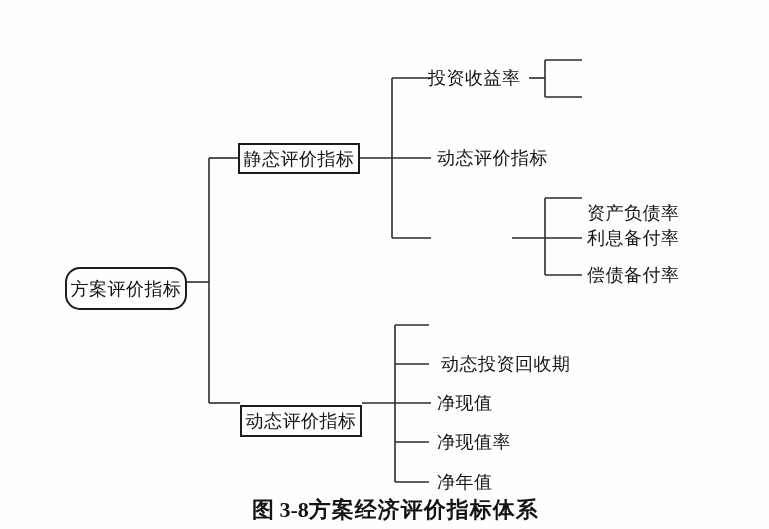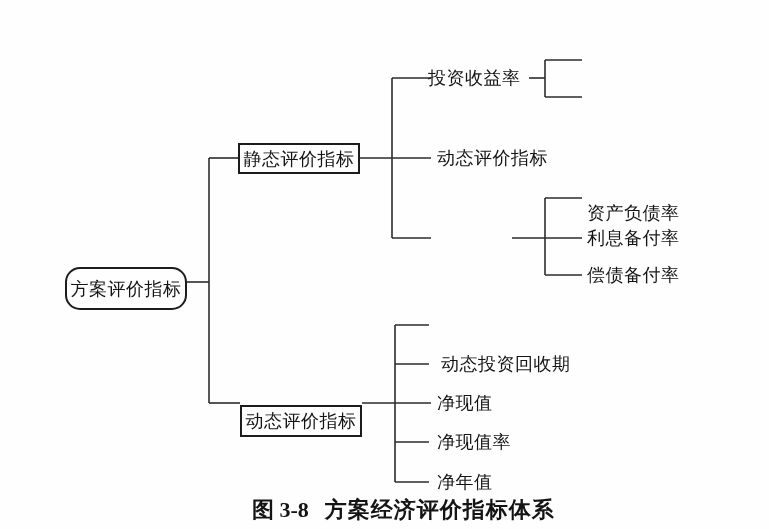--- a/index.html
+++ b/index.html
@@ -52,21 +52,20 @@
     position: absolute;
     left: 252px;
     top: 496px;
     height: 28px;
     line-height: 28px;
     font-size: 22px;
     font-weight: 600;
     white-space: nowrap;
   }
   .caption .caption-title {
-    margin-left: 16px;
     letter-spacing: 1px;
   }
 
   
   .box-root    { left: 65px;  top: 267px; width: 122px; height: 43px; border-radius: 15px; }
   .box-static  { left: 238px; top: 143px; width: 122px; height: 31px; }
   .box-dynamic { left: 240px; top: 405px; width: 122px; height: 32px; }
 
   
   .leaf-invest        { left: 428px; top: 66px;  }

